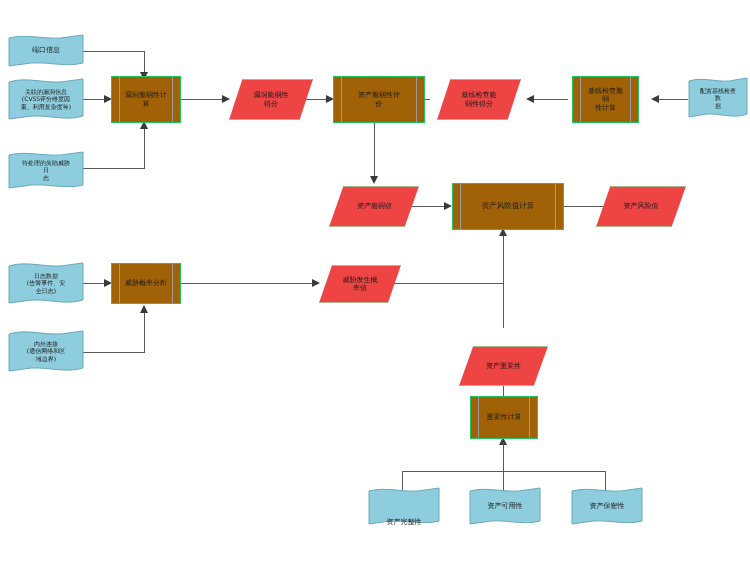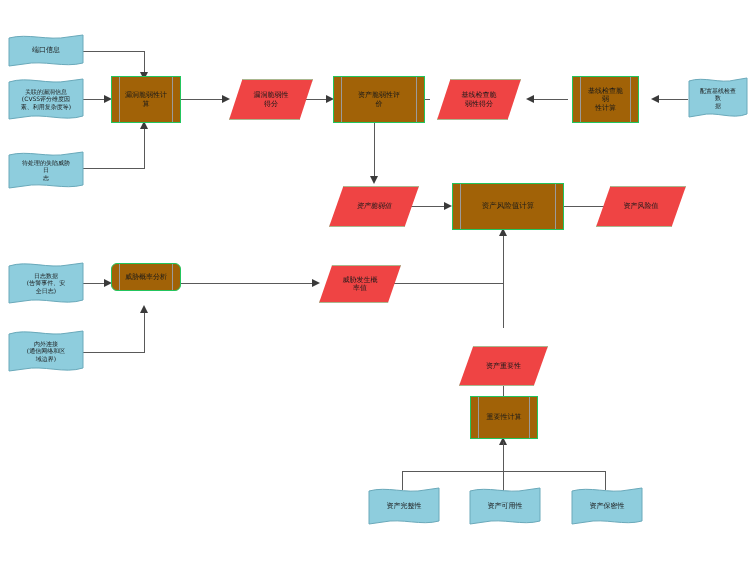--- a/index.html
+++ b/index.html
@@ -250,38 +250,38 @@
 
   <div class="node docshape" style="left:8px; top:328px; width:76px; height:46px; font-size:6px;">
     <svg viewBox="0 0 76 46" preserveAspectRatio="none" aria-hidden="true">
       <path d="M1,6 C20,0 40,9 60,5 L75,3 L75,40 C56,46 36,37 16,41 L1,43 Z" fill="#8ecddd" stroke="#6aa9ba" stroke-width="1"></path>
     </svg>
     <span class="lbl">内外连接
 (通信网络和区
 域边界)</span>
   </div>
 
-  <div class="node proc" style="left:111px; top:263px; width:70px; height:28px; font-size:7px;border-radius:6px;">
+  <div class="node proc" style="left:111px; top:263px; width:70px; height:41px; font-size:7px;">
     <span class="lbl">威胁概率分析</span>
   </div>
 
   <div class="node para" style="left:319px; top:265px; width:82px; height:38px; font-size:7px;">
     <span class="lbl">威胁发生概
 率值</span>
   </div>
 
   <div class="node para" style="left:459px; top:346px; width:89px; height:40px; font-size:7px;">
     <span class="lbl">资产重要性</span>
   </div>
 
   <div class="node proc" style="left:470px; top:396px; width:68px; height:43px; font-size:7px;">
     <span class="lbl">重要性计算</span>
   </div>
 
-  <div class="node docshape" style="left:368px; top:486px; width:72px; height:40px; font-size:7px;">
+  <div class="node docshape" style="left:368px; top:486px; width:72px; height:40px; font-size:7px;align-items:flex-end;">
     <svg viewBox="0 0 72 40" preserveAspectRatio="none" aria-hidden="true">
       <path d="M1,5 C19,0 38,8 57,4 L71,2 L71,35 C53,40 34,32 15,36 L1,38 Z" fill="#8ecddd" stroke="#6aa9ba" stroke-width="1"></path>
     </svg>
     <span class="lbl">资产完整性</span>
   </div>
 
   <div class="node docshape" style="left:469px; top:486px; width:72px; height:40px; font-size:7px;">
     <svg viewBox="0 0 72 40" preserveAspectRatio="none" aria-hidden="true">
       <path d="M1,5 C19,0 38,8 57,4 L71,2 L71,35 C53,40 34,32 15,36 L1,38 Z" fill="#8ecddd" stroke="#6aa9ba" stroke-width="1"></path>
     </svg>

